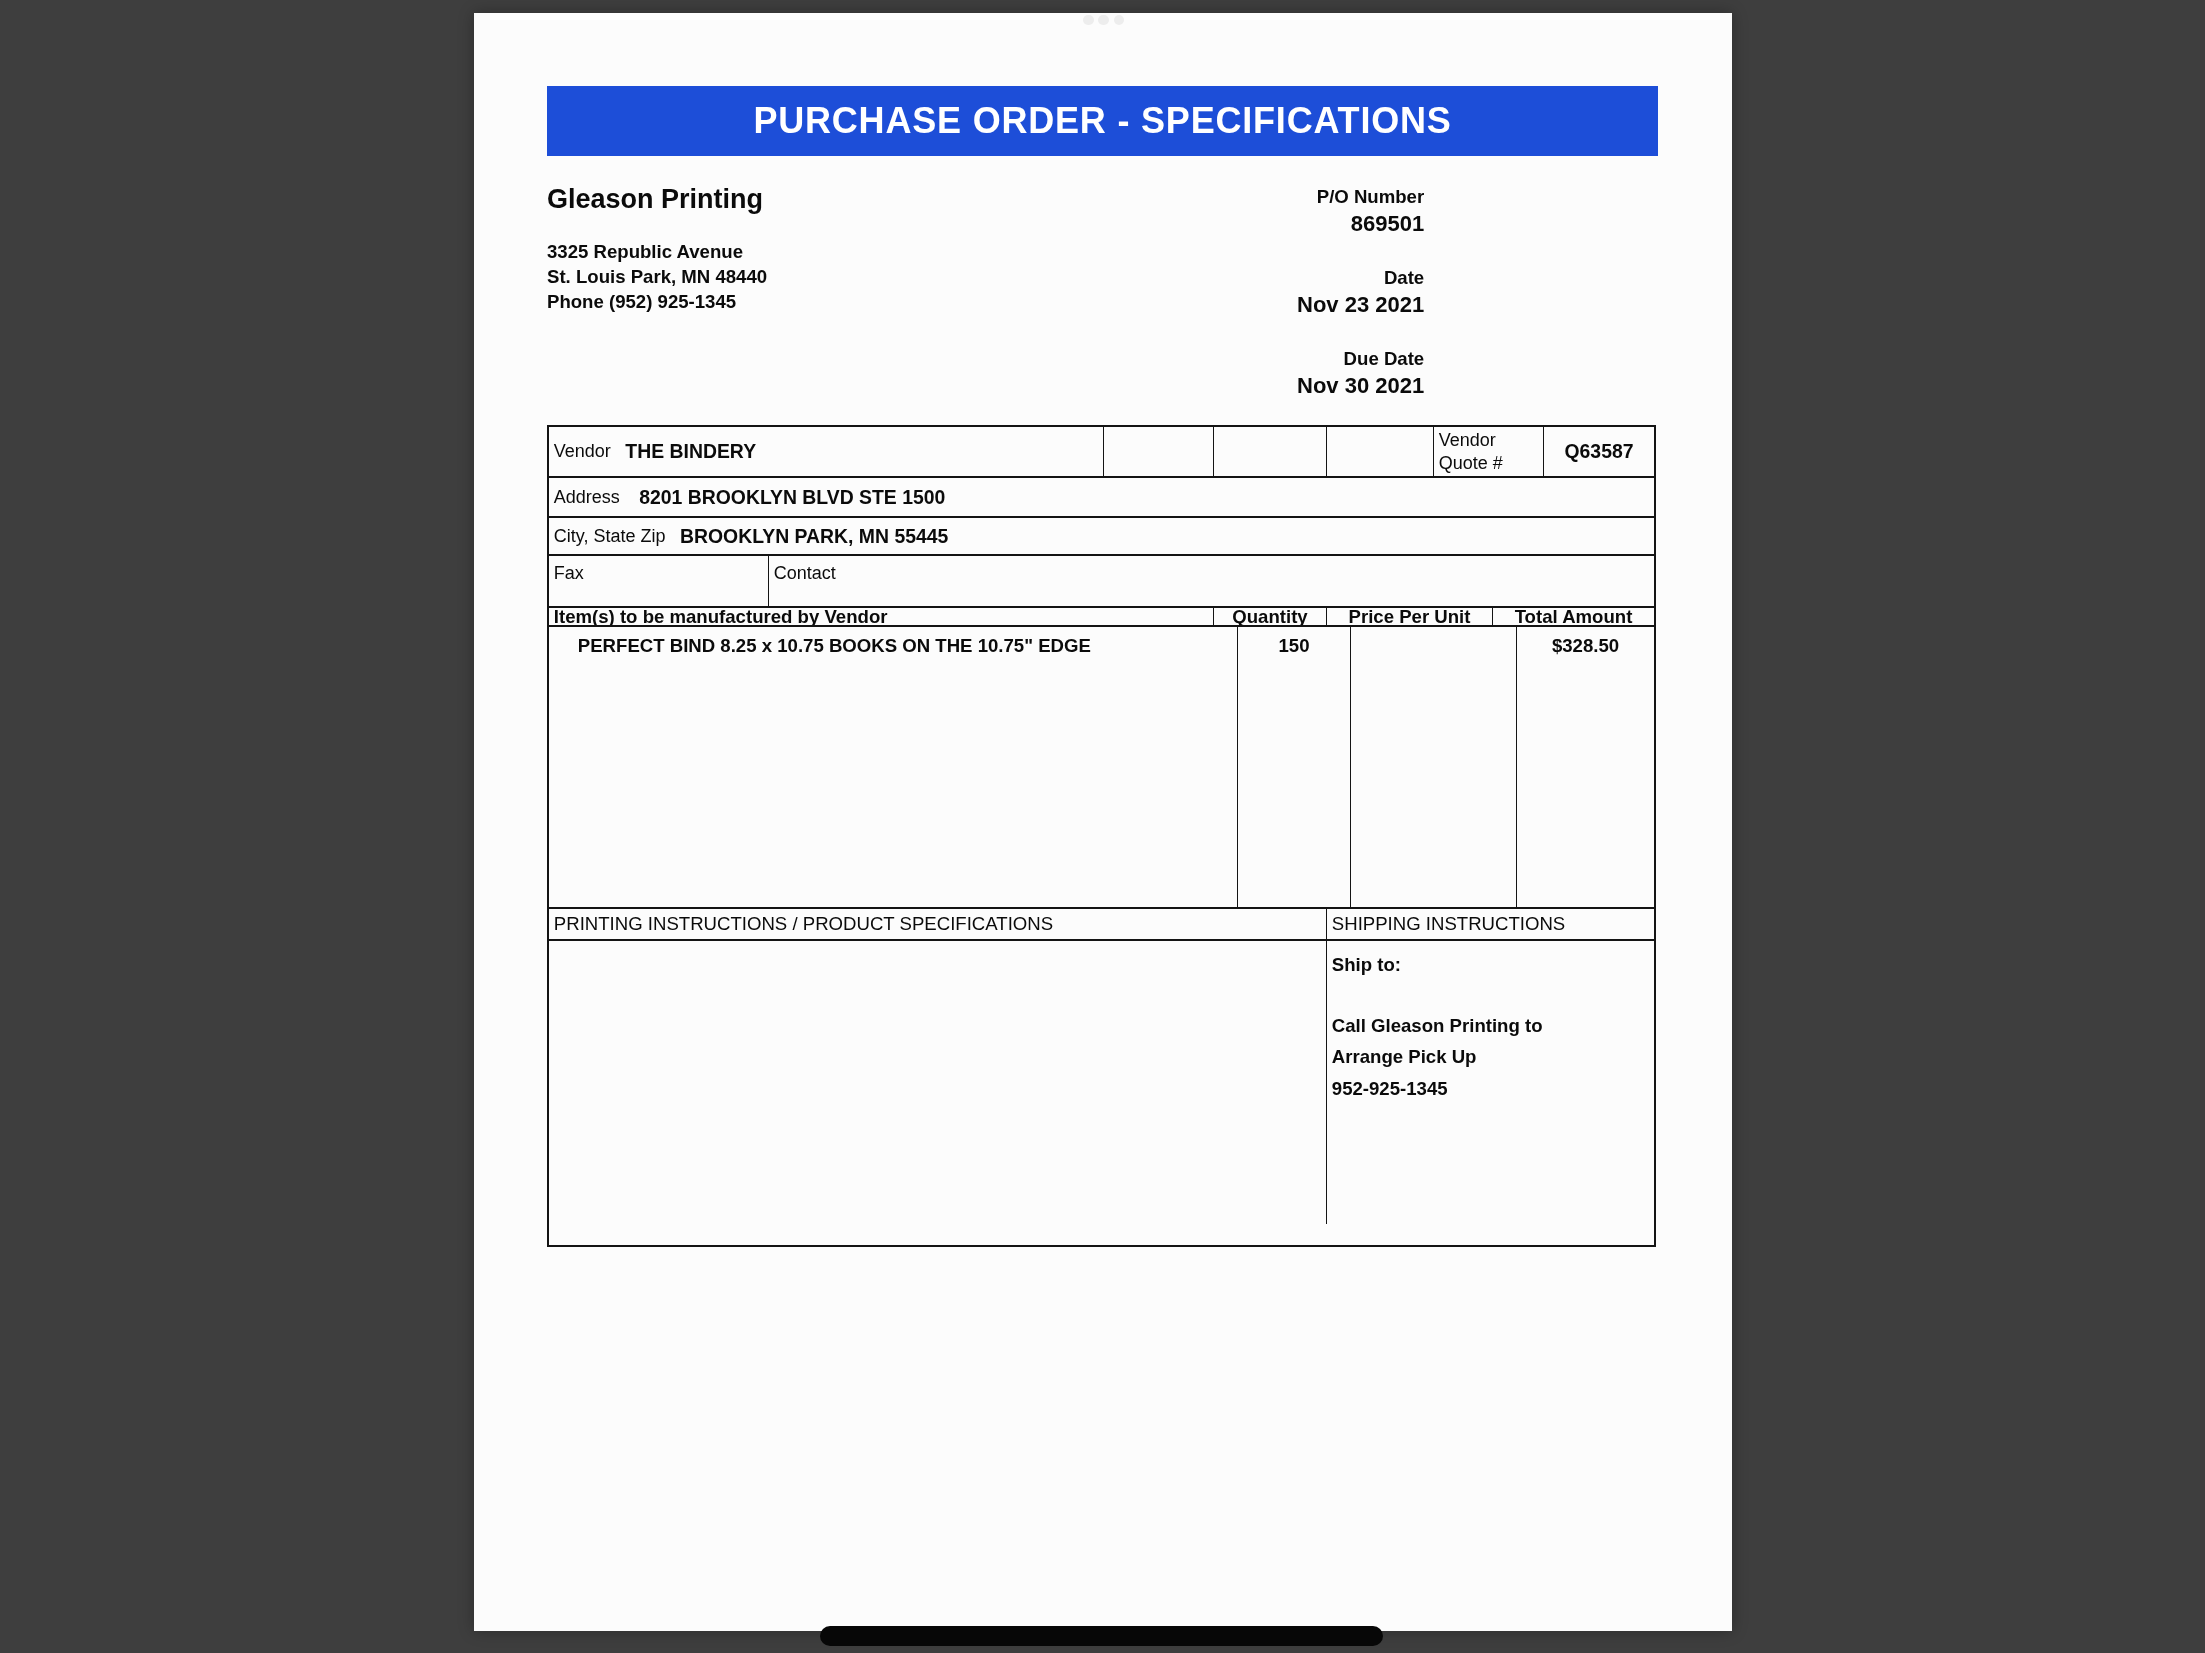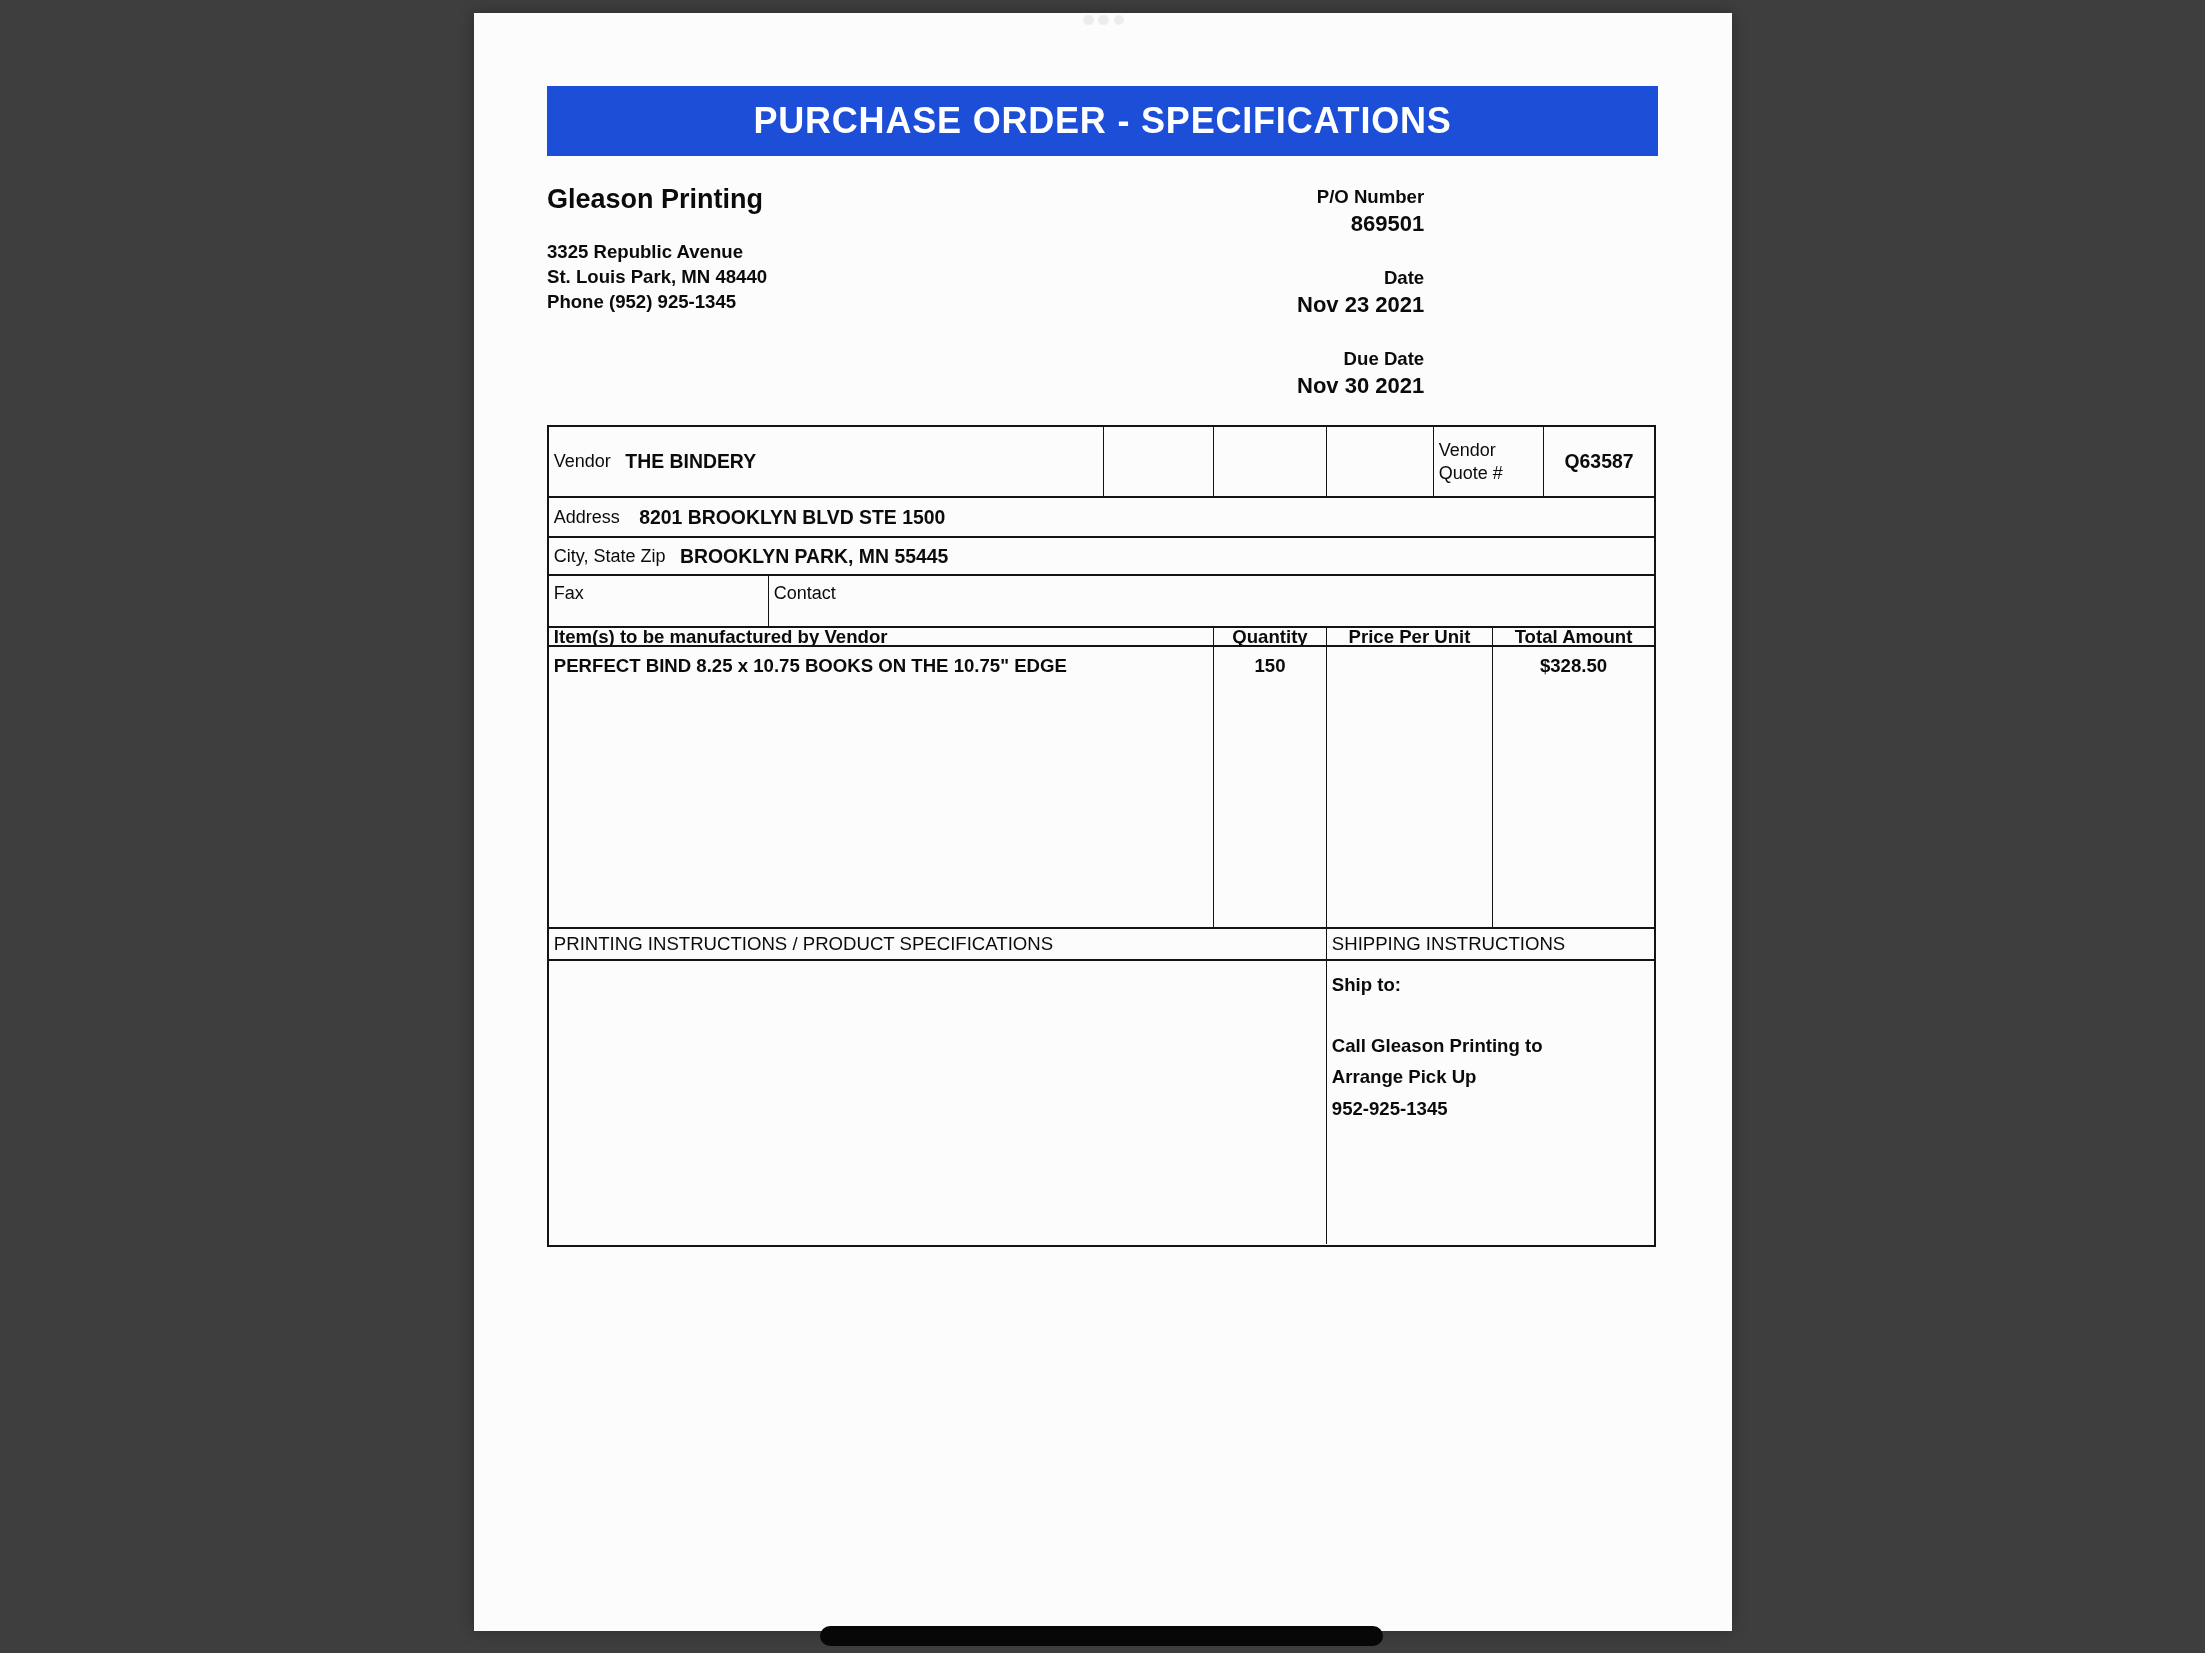--- a/index.html
+++ b/index.html
@@ -70,26 +70,26 @@
   }
   .t-cell:last-child { border-right: none; flex: 1; }
   .t-cell.top { align-items: flex-start; }
   .t-cell.col-c { justify-content: center; }
 
   .lbl { font-size: 18px; font-weight: 400; white-space: nowrap; }
   .val { font-size: 19.4px; font-weight: 700; white-space: nowrap; }
   .hdr { font-size: 18.6px; font-weight: 700; white-space: nowrap; }
   .cap { font-size: 18.6px; font-weight: 400; white-space: nowrap; }
 
-  .row-vendor { height: 71px; }
+  .row-vendor { height: 51px; }
   .row-address { height: 40px; }
   .row-city { height: 38px; }
   .row-phone { height: 52px; }
   .row-items-h { height: 19px; }
-  .row-items-b { height: 282px; }
+  .row-items-b { height: 282px; padding-left: 24px; }
   .row-instr-h { height: 32px; }
   .row-instr-b { height: 283px; }
 
   .quote-label { font-size: 18px; font-weight: 400; line-height: 22.6px; }
   .vgap18 { display: inline-block; width: 14.5px; }
   .vgap24 { display: inline-block; width: 19.4px; }
 
   .item-desc { font-size: 18.6px; font-weight: 700; padding-top: 8px; }
   .item-num  { font-size: 18.6px; font-weight: 700; padding-top: 8px; width: 100%; text-align: center; }
 

